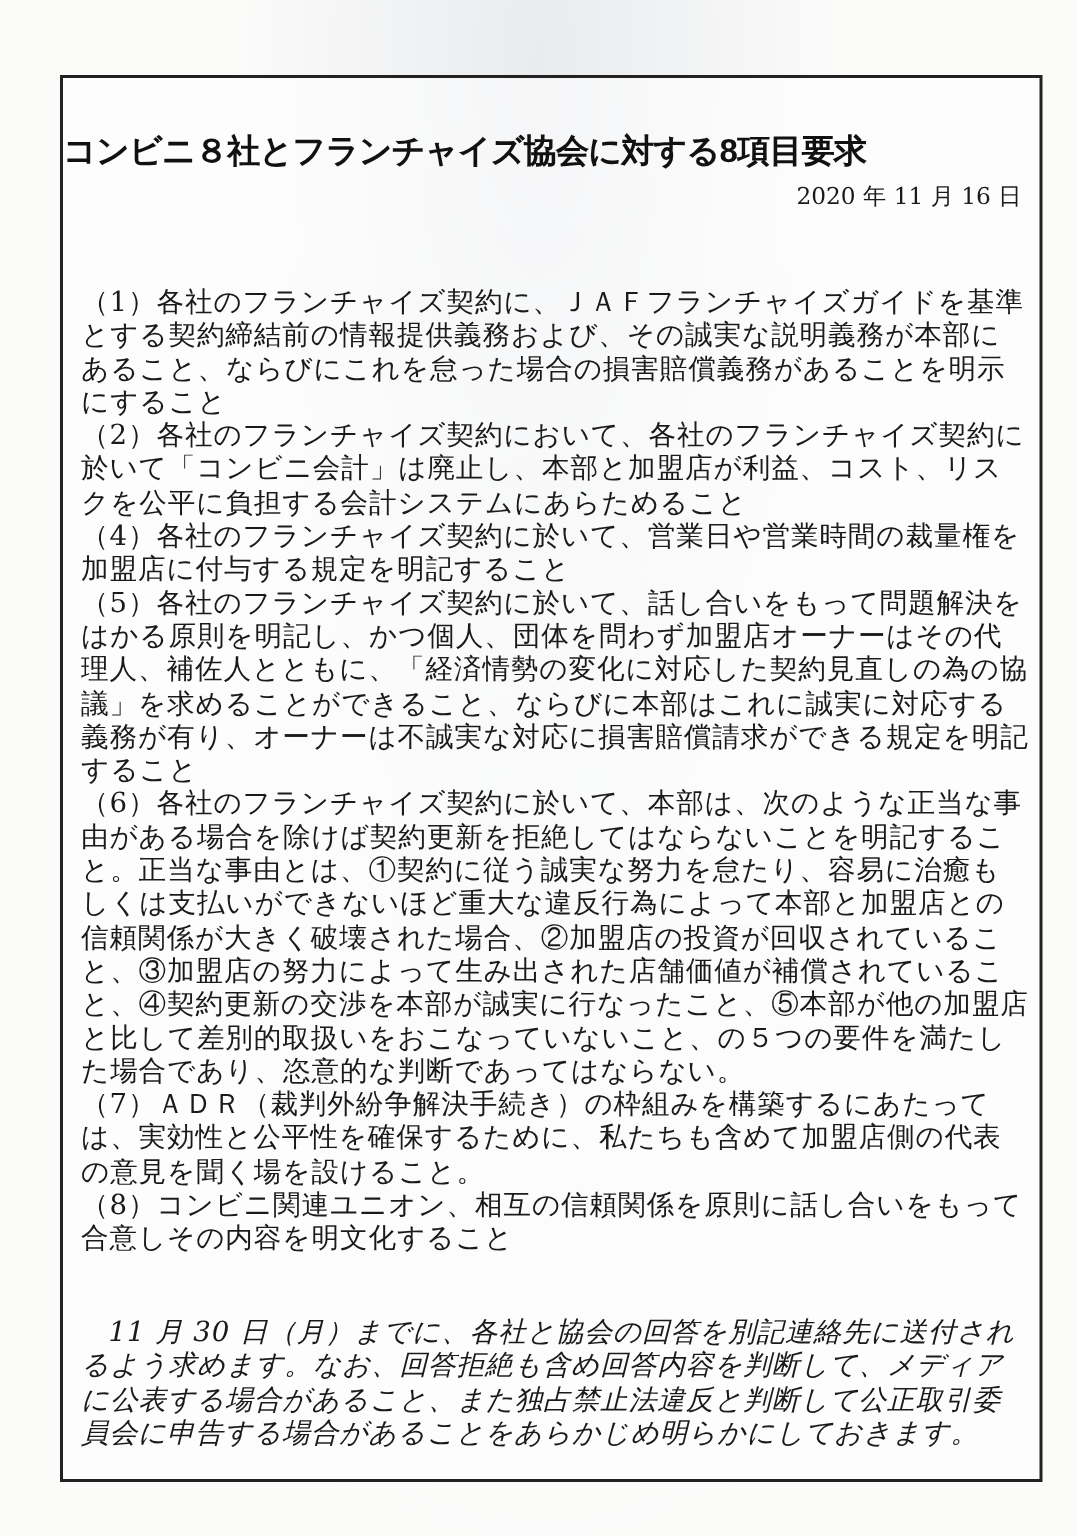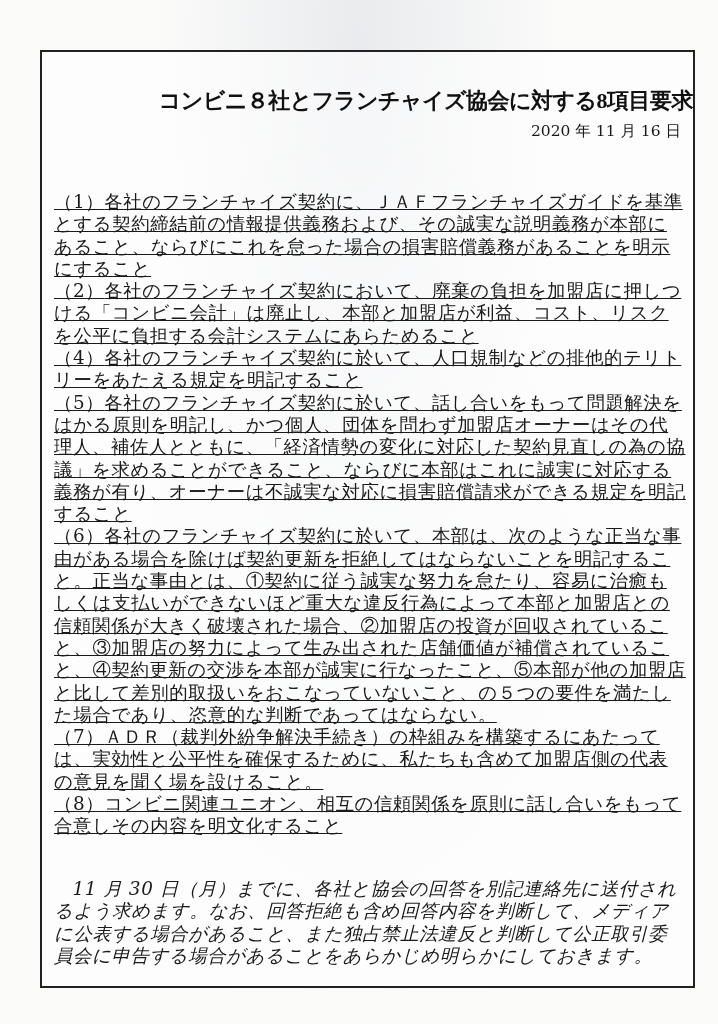--- a/index.html
+++ b/index.html
@@ -21,43 +21,42 @@
     position: absolute;
     left: 40px; top: 50px;
     width: 655px; height: 938px;
     border: 2px solid #222;
     box-sizing: border-box;
     background: rgba(255,255,255,0.55);
   }
   .title {
     position: absolute;
     left: 0; right: 0; top: 34px;
-    text-align: right;
-    font-family: Liberation Serif, serif;
+    text-align: left;
+    font-family: Liberation Sans, sans-serif;
     font-weight: bold;
     font-size: 22px;
     letter-spacing: -0.5px;
     color: #111;
   }
   .date, .org {
     position: absolute;
     right: 12px;
     font-size: 15.5px;
     white-space: nowrap;
   }
   .date { top: 69px; }
   .org { top: 101px; letter-spacing: 0.5px; }
   .body-text {
     position: absolute;
     left: 12px; width: 632px;
     top: 139px;
     font-size: 18.4px;
     line-height: 22.3px;
     letter-spacing: 0.6px;
-    text-decoration: underline;
   }
   .item { margin: 0; }
   .item .num { }
   .closing {
     position: absolute;
     left: 12px; width: 632px;
     top: 826px;
     font-size: 18.4px;
     line-height: 22.3px;
     letter-spacing: 0.6px;
@@ -69,22 +68,22 @@
 <body>
 
 <div class="page-noise"></div>
 
 <div class="frame">
   <div class="title">コンビニ８社とフランチャイズ協会に対する8項目要求</div>
   <div class="date">2020 年 11 月 16 日</div>
 
   <div class="body-text">
     <p class="item"><span class="num">（1）</span><span>各社のフランチャイズ契約に、ＪＡＦフランチャイズガイドを基準とする契約締結前の情報提供義務および、その誠実な説明義務が本部にあること、ならびにこれを怠った場合の損害賠償義務があることを明示にすること</span></p>
-    <p class="item"><span class="num">（2）</span><span>各社のフランチャイズ契約において、廃棄の負担を加盟店に押しつける「コンビニ会計」は廃止し、本部と加盟店が利益、コスト、リスクを公平に負担する会計システムにあらためること</span></p>
-    <p class="item"><span class="num">（4）</span><span>各社のフランチャイズ契約に於いて、人口規制などの排他的テリトリーをあたえる規定を明記すること</span></p>
+    <p class="item"><span class="num">（2）</span><span>各社のフランチャイズ契約において、各社のフランチャイズ契約に於いて「コンビニ会計」は廃止し、本部と加盟店が利益、コスト、リスクを公平に負担する会計システムにあらためること</span></p>
+    <p class="item"><span class="num">（4）</span><span>各社のフランチャイズ契約に於いて、営業日や営業時間の裁量権を加盟店に付与する規定を明記すること</span></p>
     <p class="item"><span class="num">（5）</span><span>各社のフランチャイズ契約に於いて、話し合いをもって問題解決をはかる原則を明記し、かつ個人、団体を問わず加盟店オーナーはその代理人、補佐人とともに、「経済情勢の変化に対応した契約見直しの為の協議」を求めることができること、ならびに本部はこれに誠実に対応する義務が有り、オーナーは不誠実な対応に損害賠償請求ができる規定を明記すること</span></p>
     <p class="item"><span class="num">（6）</span><span>各社のフランチャイズ契約に於いて、本部は、次のような正当な事由がある場合を除けば契約更新を拒絶してはならないことを明記すること。正当な事由とは、①契約に従う誠実な努力を怠たり、容易に治癒もしくは支払いができないほど重大な違反行為によって本部と加盟店との信頼関係が大きく破壊された場合、②加盟店の投資が回収されていること、③加盟店の努力によって生み出された店舗価値が補償されていること、④契約更新の交渉を本部が誠実に行なったこと、⑤本部が他の加盟店と比して差別的取扱いをおこなっていないこと、の５つの要件を満たした場合であり、恣意的な判断であってはならない。</span></p>
     <p class="item"><span class="num">（7）</span><span>ＡＤＲ（裁判外紛争解決手続き）の枠組みを構築するにあたっては、実効性と公平性を確保するために、私たちも含めて加盟店側の代表の意見を聞く場を設けること。</span></p>
     <p class="item"><span class="num">（8）</span><span>コンビニ関連ユニオン、相互の信頼関係を原則に話し合いをもって合意しその内容を明文化すること</span></p>
   </div>
 
   <div class="closing">
     <p>11 月 30 日（月）までに、各社と協会の回答を別記連絡先に送付されるよう求めます。なお、回答拒絶も含め回答内容を判断して、メディアに公表する場合があること、また独占禁止法違反と判断して公正取引委員会に申告する場合があることをあらかじめ明らかにしておきます。</p>
   </div>
 </div>

